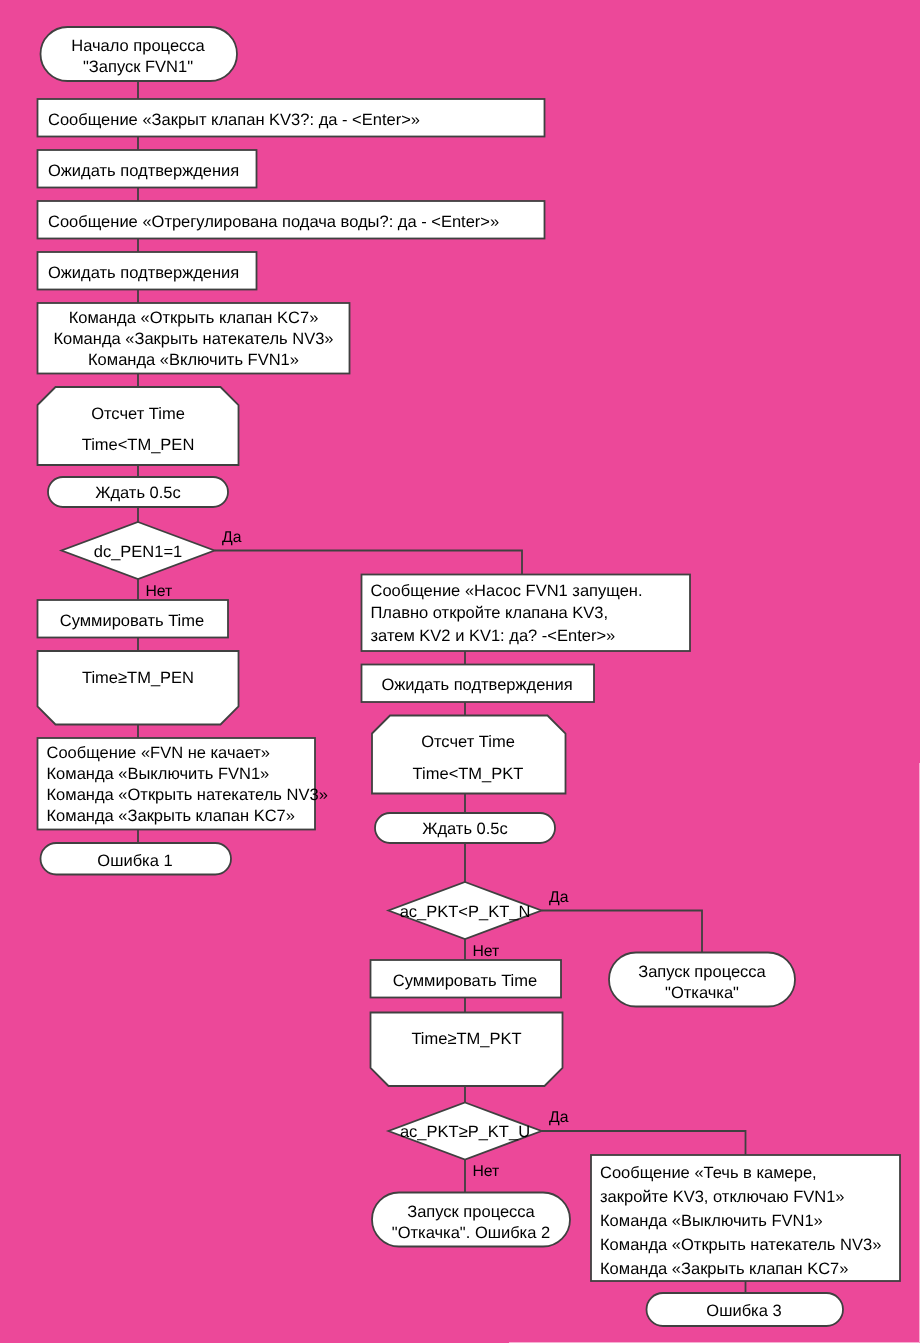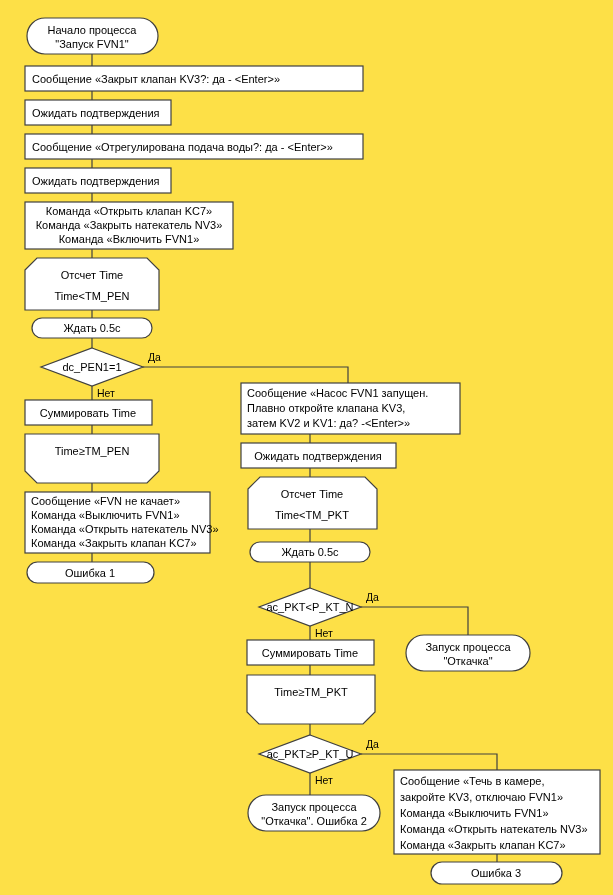--- a/index.html
+++ b/index.html
@@ -1,17 +1,17 @@
 <!DOCTYPE html>
 <html><head>
 <meta charset="utf-8">
 <style>
   html,body{margin:0;padding:0;background:#ffffff;}
   body{font-family:"Liberation Sans","DejaVu Sans",sans-serif;}
-  #chart-root{position:relative;width:613px;height:895px;background:#fde047;overflow:hidden;}
+  #chart-root{position:relative;width:613px;height:895px;background:#ec4899;overflow:hidden;}
   svg{display:block;}
   .shape{fill:#ffffff;stroke:#404040;stroke-width:1.2;}
   .conn{stroke:#404040;stroke-width:1.2;fill:none;}
   .lbl{font-family:"Liberation Sans","DejaVu Sans",sans-serif;font-size:11px;fill:#000;}
   .lbl-c{text-anchor:middle;}
   .lbl-l{text-anchor:start;}
   .branch{font-family:"Liberation Sans","DejaVu Sans",sans-serif;font-size:10.5px;fill:#000;text-anchor:start;}
 </style>
 </head>
 <body>

